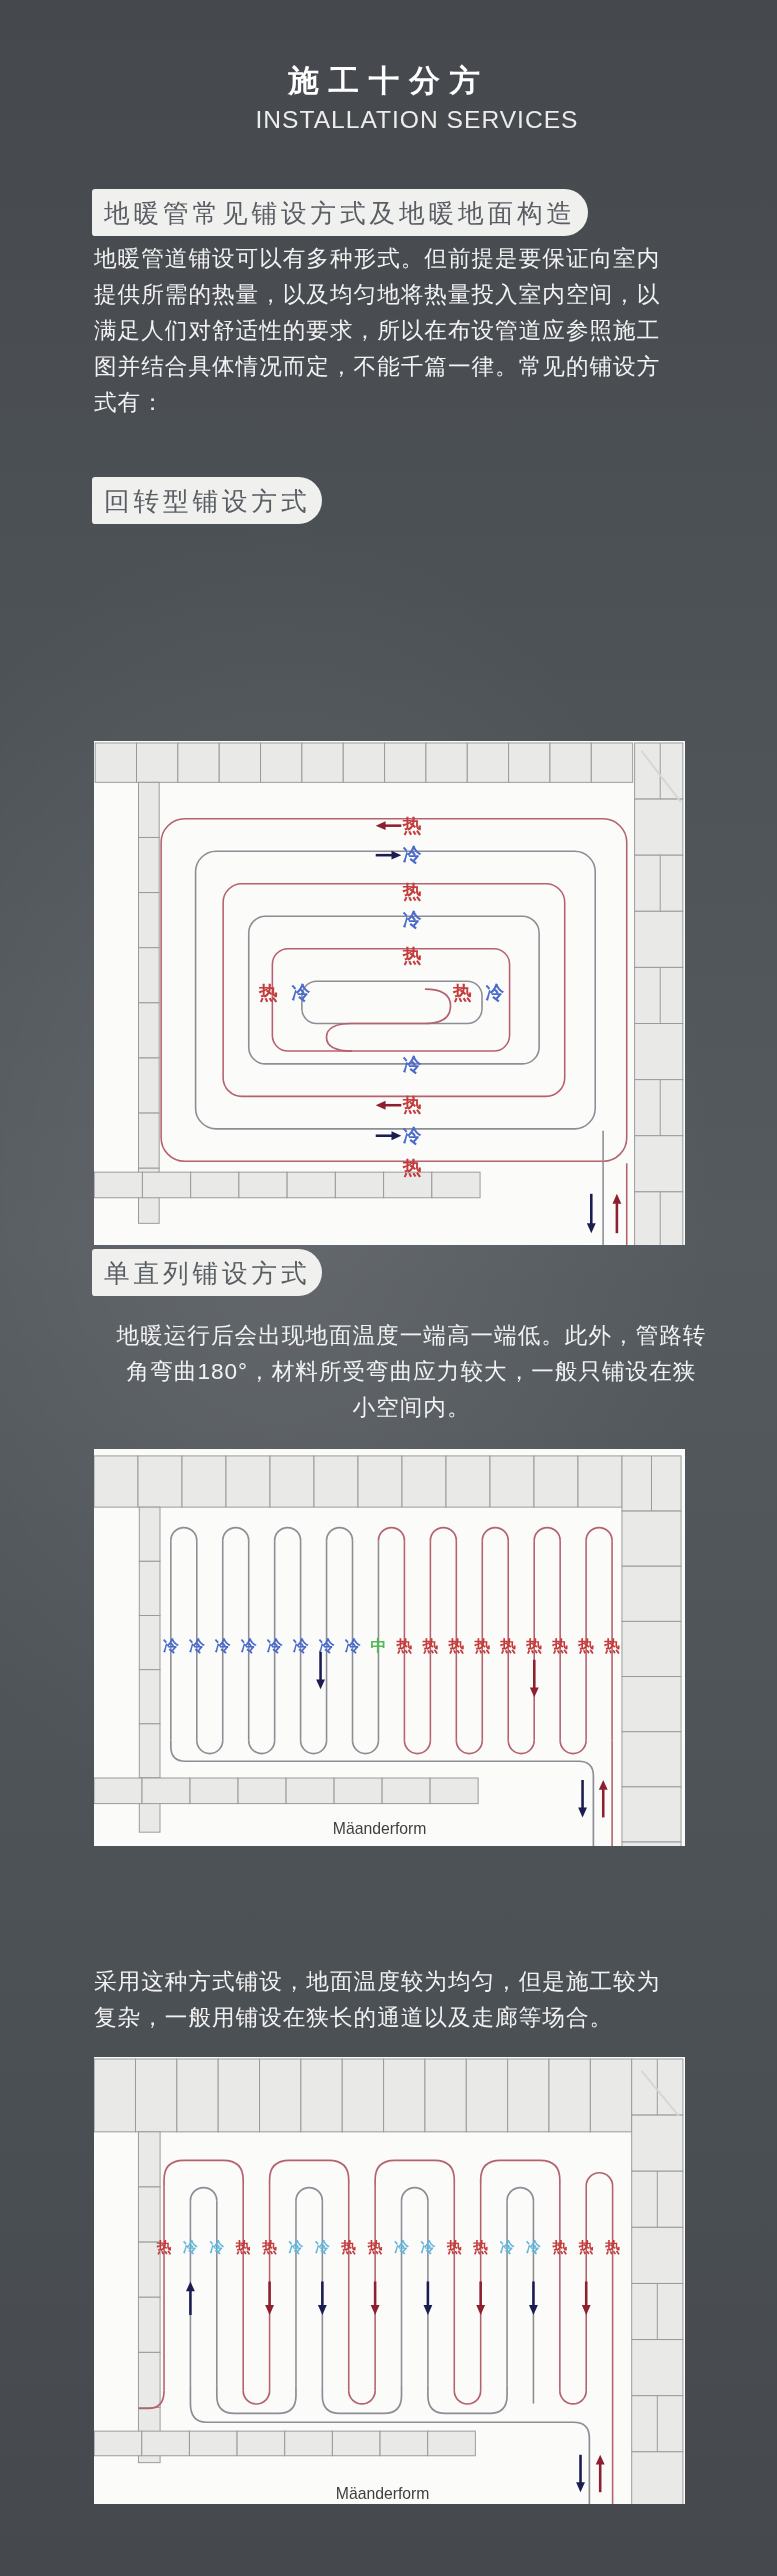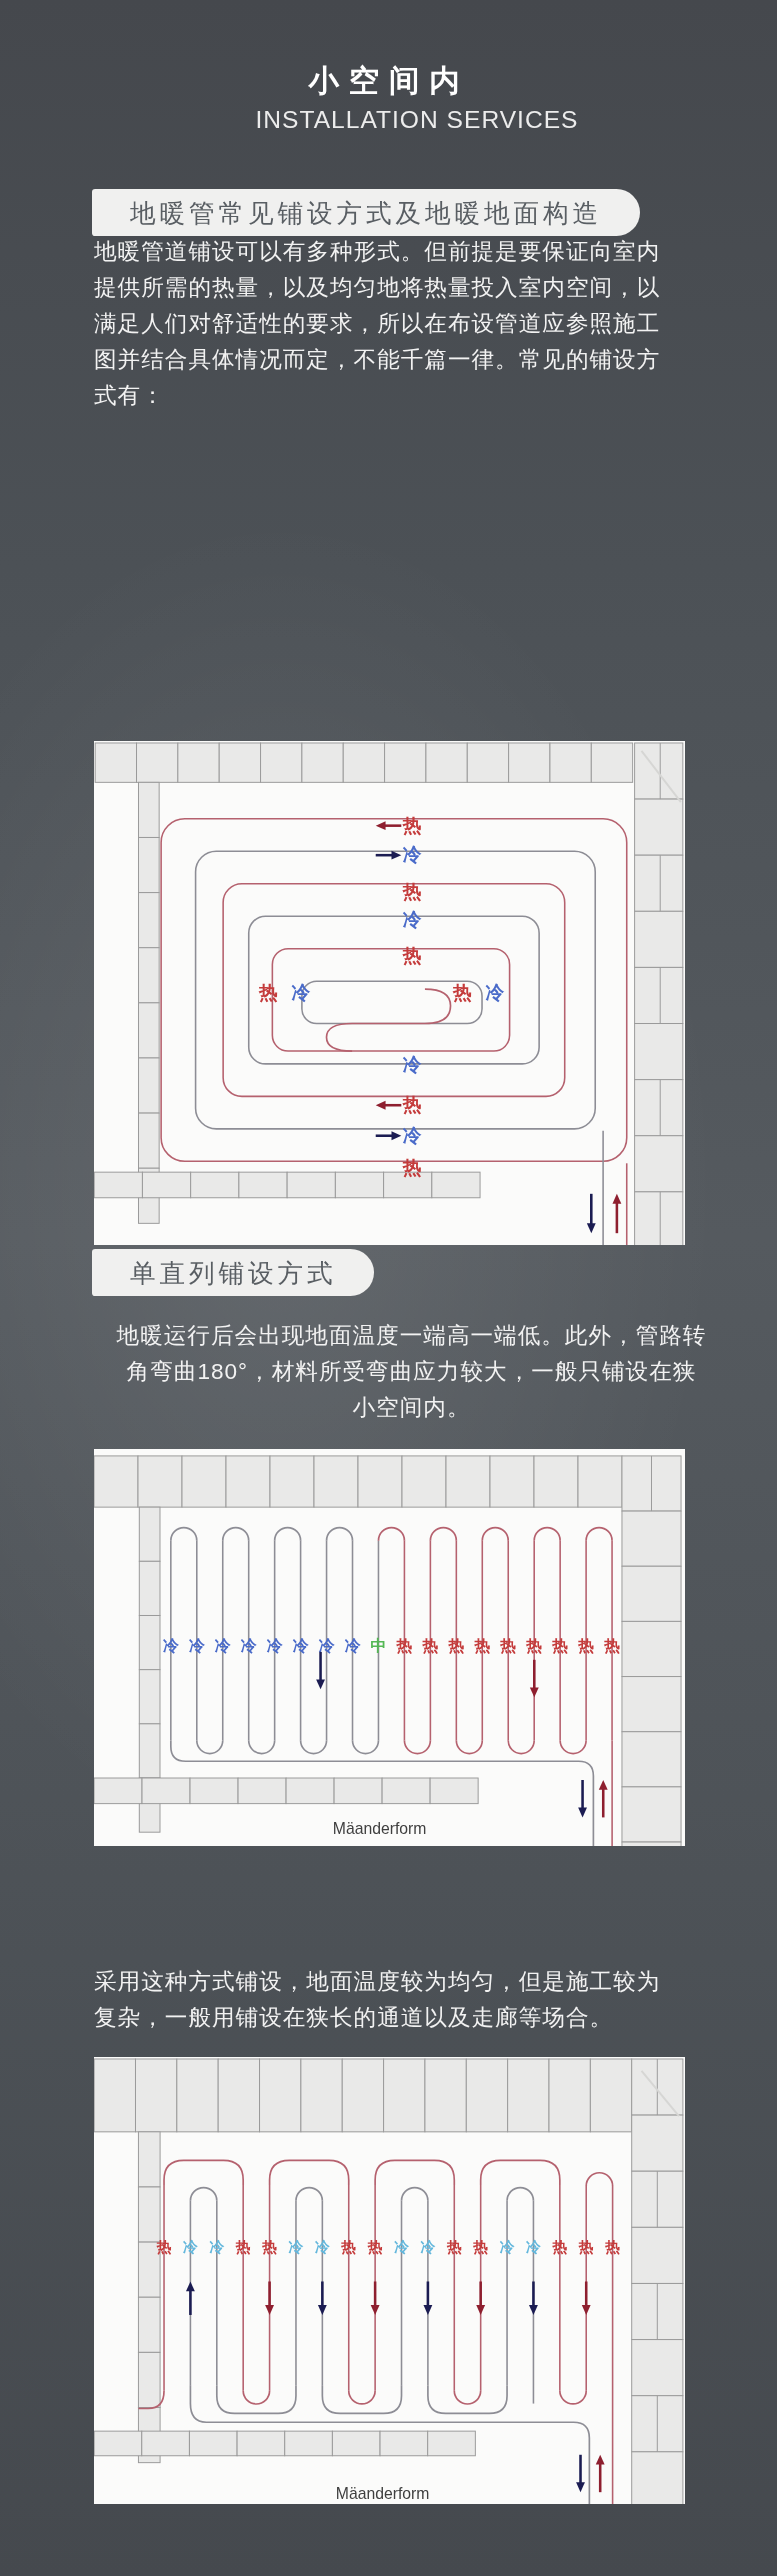--- a/index.html
+++ b/index.html
@@ -8,42 +8,43 @@
     background:
       radial-gradient(ellipse 611px 935px at 36% 46%, rgba(255,255,255,0.09), rgba(255,255,255,0) 72%),
       linear-gradient(180deg,#45484d 0%,#4c5156 22%,#555a5f 48%,#4c5156 76%,#45494e 100%);
   }
   .h-title{position:absolute;top:61px;left:0;width:778px;text-align:center;
     color:#ffffff;font-size:30.5px;font-weight:bold;letter-spacing:9.8px;}
   .h-sub{position:absolute;top:106px;left:0;width:778px;text-align:center;
     color:#ececec;font-size:24.6px;font-weight:400;letter-spacing:1px;padding-left:28px;}
   .badge{position:absolute;left:92px;height:47px;line-height:48px;
     background:#f0f0ef;color:#595e63;font-size:25.6px;letter-spacing:3.9px;
-    padding:0 38px;border-radius:3.9px 29.5px 29.5px 3.9px;white-space:nowrap;}
+    padding:0 12px;border-radius:3.9px 29.5px 29.5px 3.9px;white-space:nowrap;}
   .para{position:absolute;left:94px;width:635px;color:#f2f2f2;
     font-size:22.6px;line-height:36px;letter-spacing:1px;white-space:pre-line;}
   .diagram{position:absolute;left:94px;background:#fbfbfa;}
   .diagram svg{display:block;}
 </style>
 </head>
 <body>
 
 <div class="page">
 
-  <div class="h-title">小空间内</div>
+  <div class="h-title">施工十分方</div>
   <div class="h-sub">INSTALLATION SERVICES</div>
 
   <div class="badge" style="top:189px;">地暖管常见铺设方式及地暖地面构造</div>
 
-  <div class="para" style="top:234px;">地暖管道铺设可以有多种形式。但前提是要保证向室内
+  <div class="para" style="top:241px;">地暖管道铺设可以有多种形式。但前提是要保证向室内
 提供所需的热量，以及均匀地将热量投入室内空间，以
 满足人们对舒适性的要求，所以在布设管道应参照施工
 图并结合具体情况而定，不能千篇一律。常见的铺设方
 式有：</div>
 
+  <div class="badge" style="top:477px;">回转型铺设方式</div>
   <div class="diagram" style="top:741px;width:591px;height:504px;" id="diagram-spiral">
       <svg width="591" height="504" viewBox="0 0 600 512" xmlns="http://www.w3.org/2000/svg">
         <rect x="0" y="0" width="600" height="512" fill="#fbfbfa"></rect>
         <rect x="1" y="2" width="42" height="40" fill="#e9e9e8" stroke="#9a9a9a" stroke-width="1"></rect>
         <rect x="43" y="2" width="42" height="40" fill="#e9e9e8" stroke="#9a9a9a" stroke-width="1"></rect>
         <rect x="85" y="2" width="42" height="40" fill="#e9e9e8" stroke="#9a9a9a" stroke-width="1"></rect>
         <rect x="127" y="2" width="42" height="40" fill="#e9e9e8" stroke="#9a9a9a" stroke-width="1"></rect>
         <rect x="169" y="2" width="42" height="40" fill="#e9e9e8" stroke="#9a9a9a" stroke-width="1"></rect>
         <rect x="211" y="2" width="42" height="40" fill="#e9e9e8" stroke="#9a9a9a" stroke-width="1"></rect>
         <rect x="253" y="2" width="42" height="40" fill="#e9e9e8" stroke="#9a9a9a" stroke-width="1"></rect>

